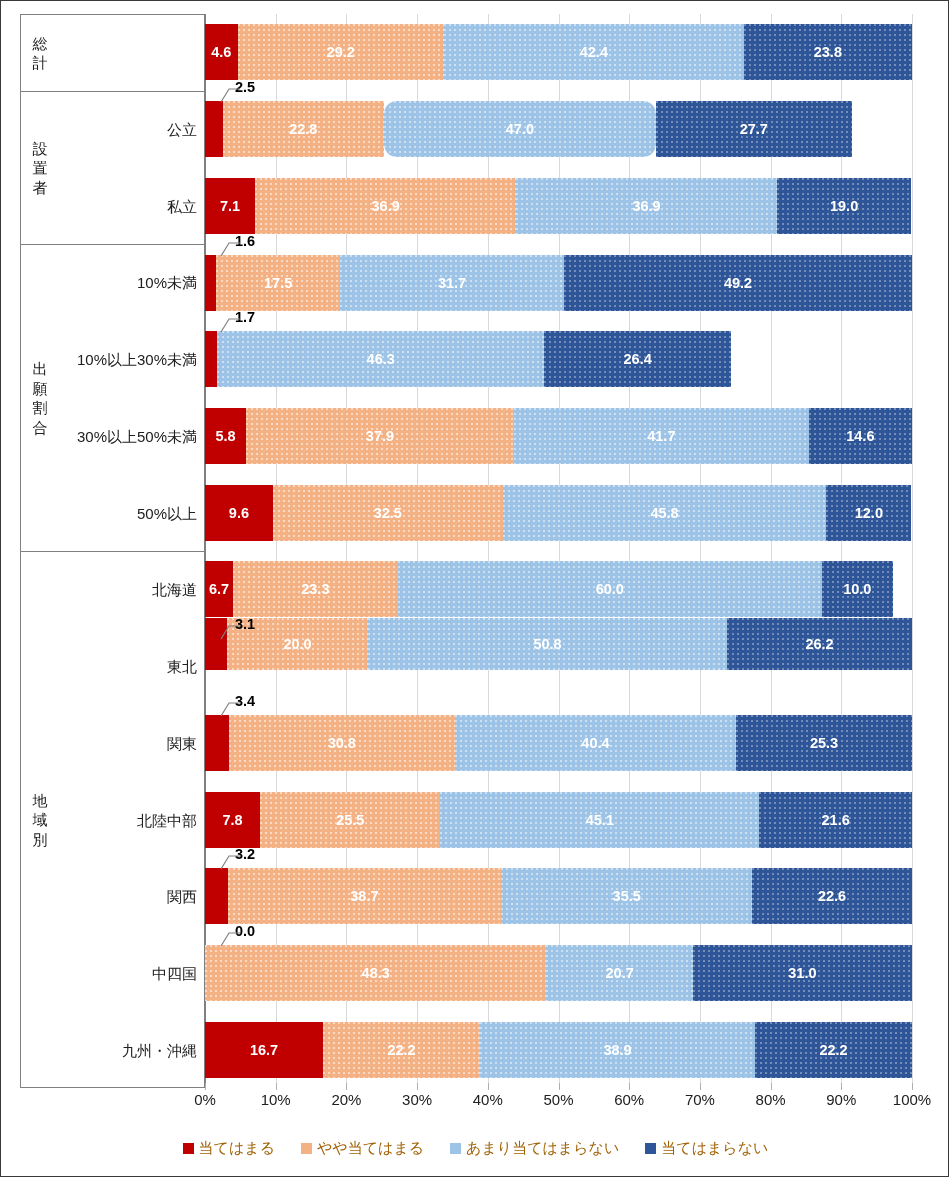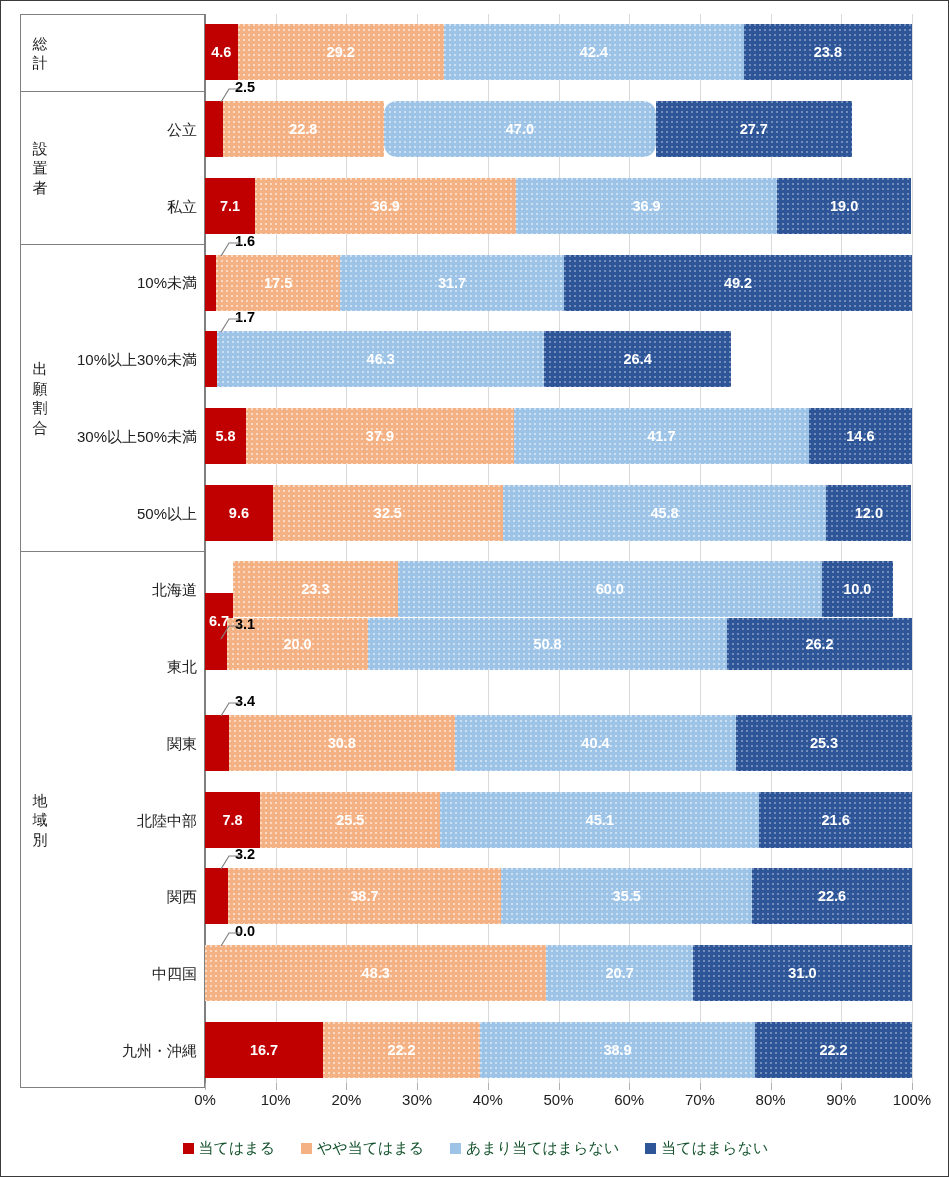--- a/index.html
+++ b/index.html
@@ -168,21 +168,21 @@
     display: flex;
     justify-content: center;
     align-items: center;
     gap: 26px;
   }
   .legend-item {
     display: flex;
     align-items: center;
     gap: 5px;
     font-size: 15px;
-    color: #14532d;
+    color: #a16207;
     white-space: nowrap;
     font-family: Liberation Serif, serif;
   }
   .legend-swatch {
     width: 11px;
     height: 11px;
     display: inline-block;
   }
 </style>
 </head>
@@ -331,21 +331,21 @@
           <span class="val">32.5</span>
         </div>
         <div class="seg s2" style="width: 323.806px;">
           <span class="val">45.8</span>
         </div>
         <div class="seg s3" style="width: 84.84px;">
           <span class="val">12.0</span>
         </div>
       </div>
       <div class="bar-row" style="top: 547.357px; height: 56px;">
-        <div class="seg s0" style="width: 28px; margin-top: 32px;">
+        <div class="seg s0" style="width: 28px;">
           <span class="val">6.7</span>
         </div>
         <div class="seg s1" style="width: 164.731px;">
           <span class="val">23.3</span>
         </div>
         <div class="seg s2" style="width: 424.2px;">
           <span class="val">60.0</span>
         </div>
         <div class="seg s3" style="width: 70.7px;">
           <span class="val">10.0</span>

